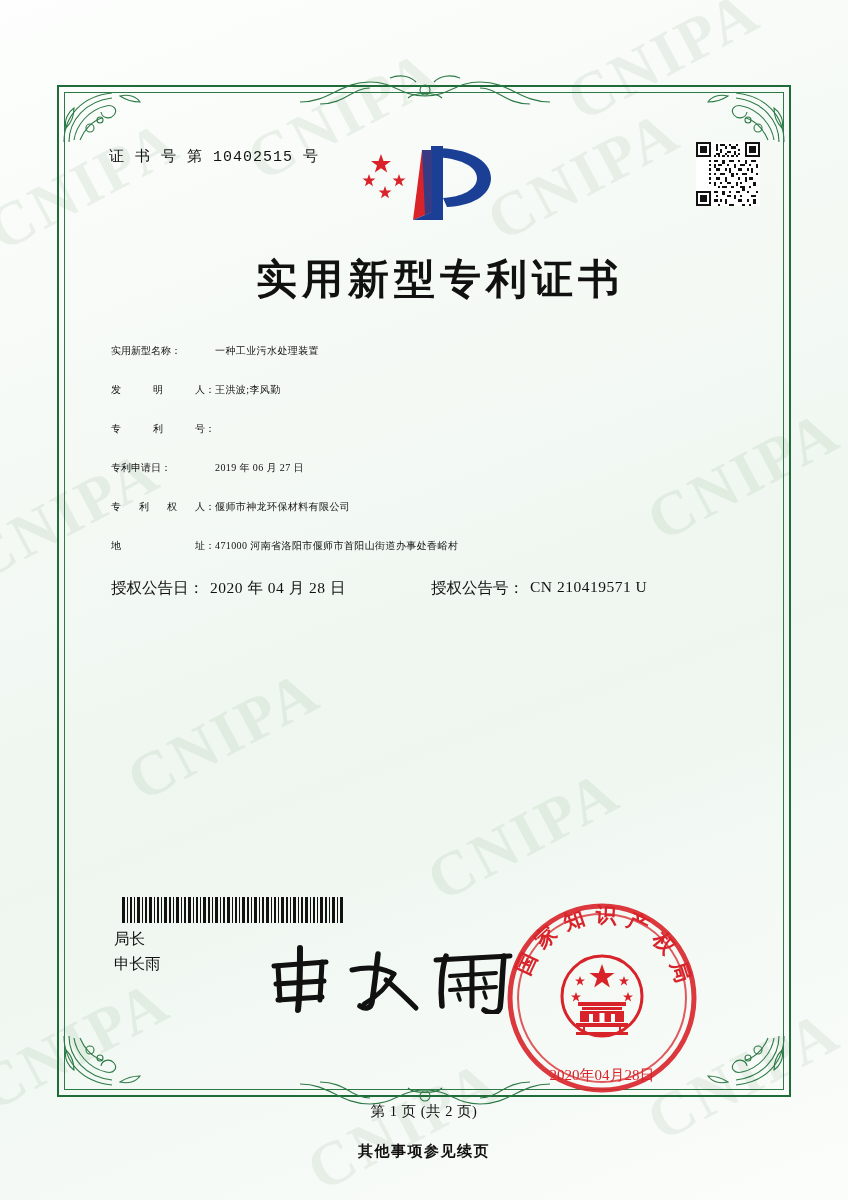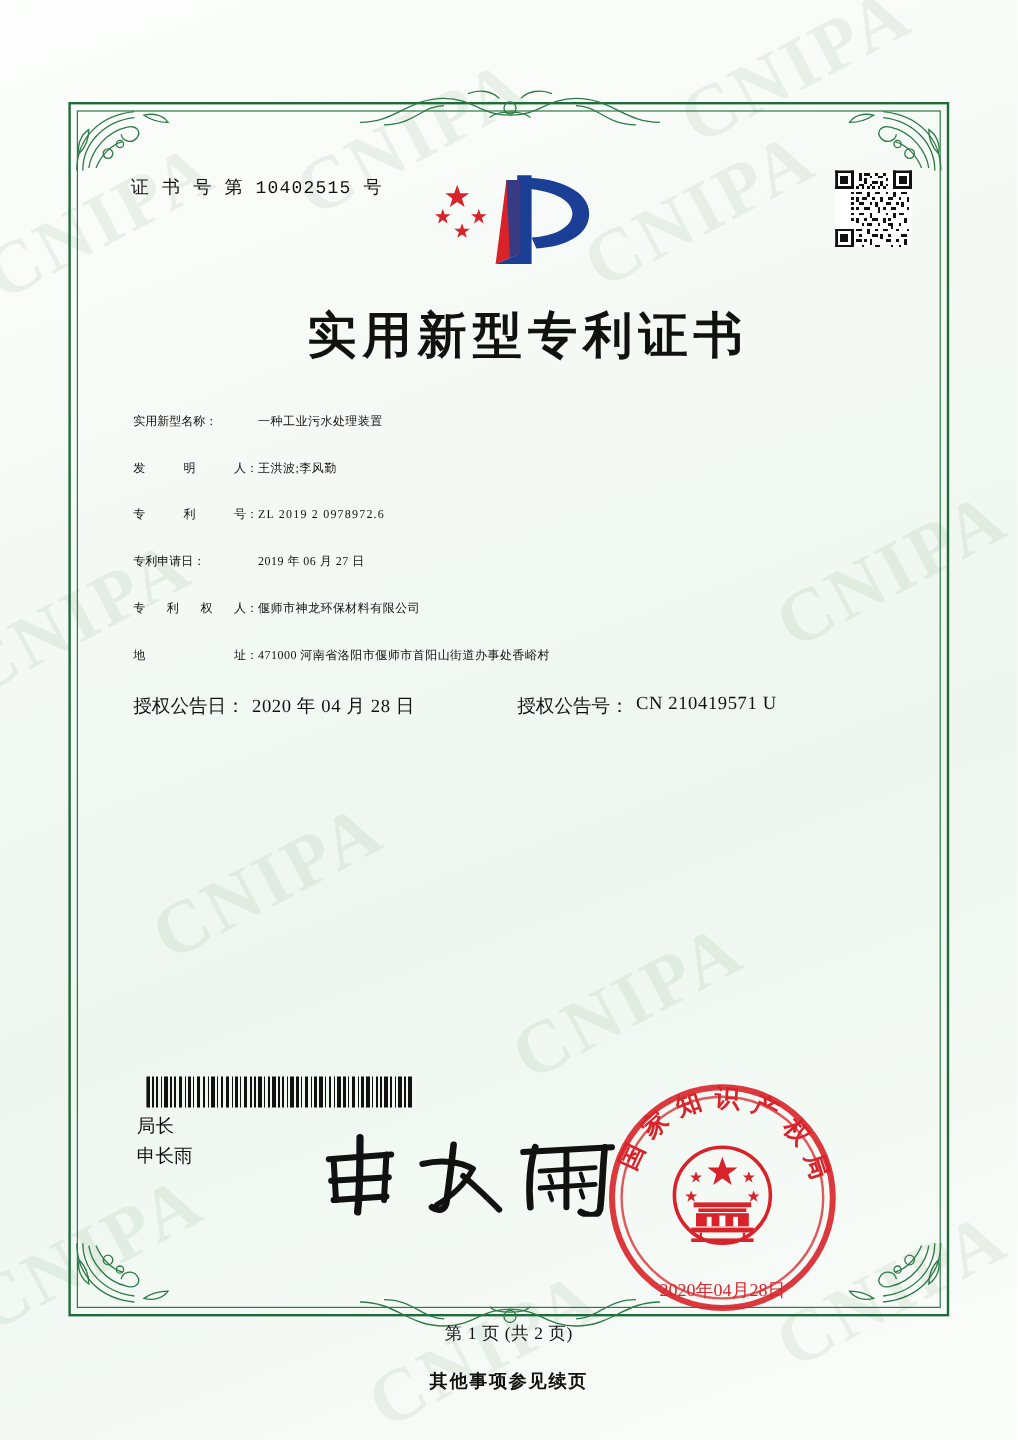--- a/index.html
+++ b/index.html
@@ -490,21 +490,20 @@
         </div>
         <div class="field-value">王洪波;李风勤</div>
       </div>
 
       <div class="field-row">
         <div class="field-label spread">
           <span>专</span>
           <span>利</span>
           <span>号：</span>
         </div>
-        <div class="field-value mono-ish">ZL 2019 2 0978972.6</div>
       </div>
 
       <div class="field-row">
         <div class="field-label">专利申请日：</div>
         <div class="field-value">2019 年 06 月 27 日</div>
       </div>
 
       <div class="field-row">
         <div class="field-label spread">
           <span>专</span>

